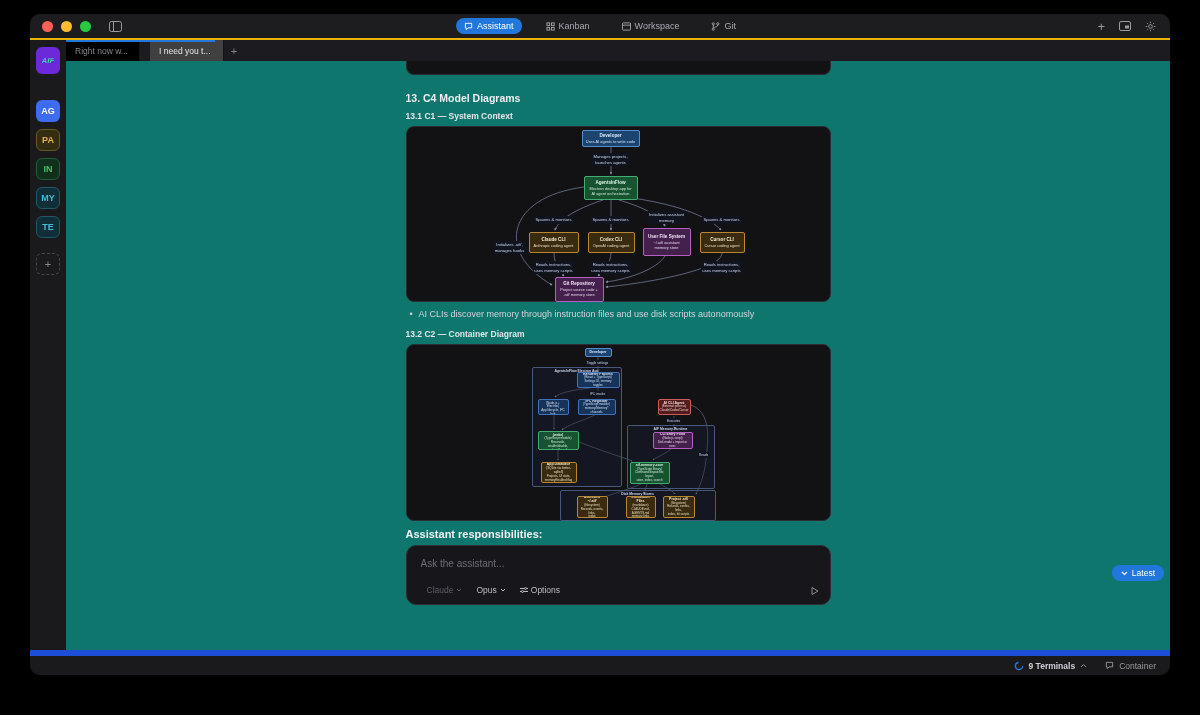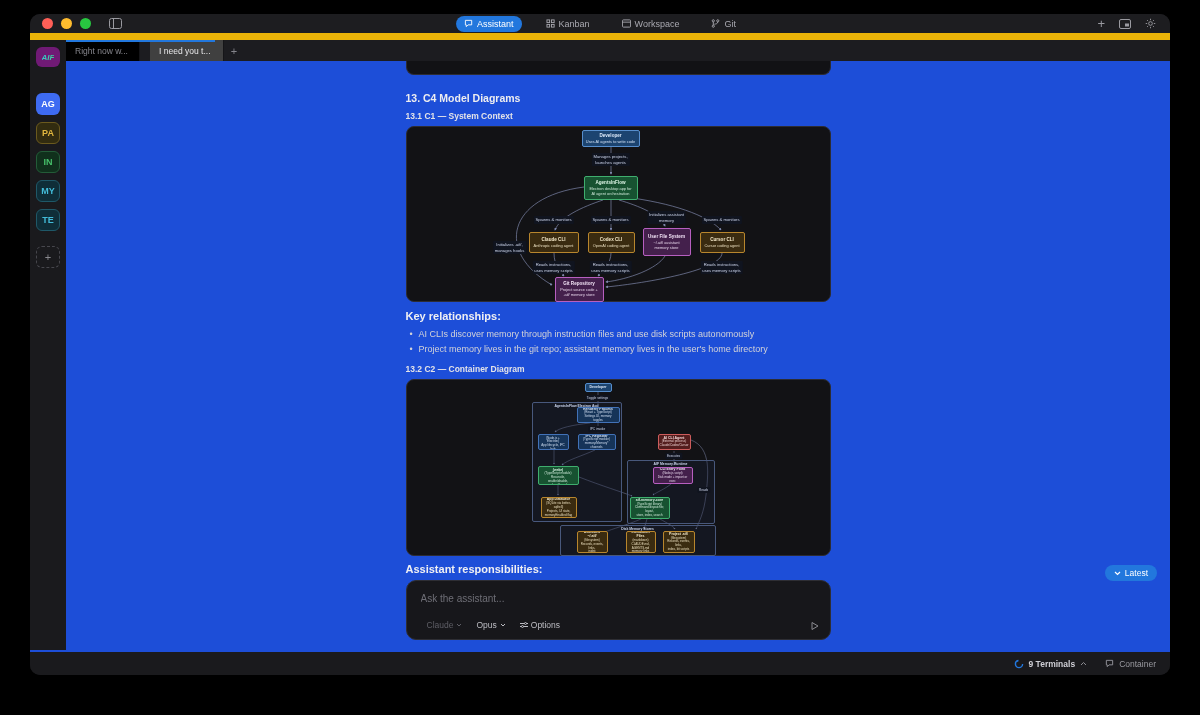--- a/index.html
+++ b/index.html
@@ -1,48 +1,48 @@
 <!DOCTYPE html>
 <html style="--accent: #2277dd; --traffic-red: #ff5f57; --traffic-yellow: #febc2e; --traffic-green: #28c840;"><head>
 <meta charset="utf-8">
 <style>
   * { margin:0; padding:0; box-sizing:border-box; }
   html,body { width:1200px; height:715px; background:#000; font-family:"Liberation Sans",sans-serif; overflow:hidden; }
   .stage { position:relative; width:1200px; height:715px; background:#000; }
   .window { position:absolute; left:30px; top:14px; width:1140px; height:661px; background:#19191c; border-radius:10px; overflow:hidden; display:flex; flex-direction:column; box-shadow:0 10px 40px rgba(0,0,0,.8); }
 
   
-  .titlebar { position:relative; height:26px; background:#1d1d20; flex:0 0 26px; display:flex; align-items:center; border-bottom:7px solid #eab308; }
+  .titlebar { position:relative; height:26px; background:#1d1d20; flex:0 0 26px; display:flex; align-items:center; border-bottom:2px solid #eab308; }
   .traffic { display:flex; gap:8px; margin-left:12px; }
   .tl { width:11px; height:11px; border-radius:50%; display:inline-block; }
   .tl.red{ background:var(--traffic-red,#ff5f57);} .tl.yellow{ background:var(--traffic-yellow,#febc2e);} .tl.green{ background:var(--traffic-green,#28c840);}
   .tb-icon { color:#9a9aa0; margin-left:18px; display:flex; align-items:center; cursor:default; }
   .nav { position:absolute; left:50%; top:0; height:100%; transform:translateX(-50%); display:flex; align-items:center; gap:16px; }
   .nav-item { display:flex; align-items:center; gap:4px; color:#a9a9b0; font-size:9px; padding:3px 8px; border-radius:9px; }
   .nav-item svg { flex:0 0 auto; }
   .nav-item.active { background:var(--accent,#2277dd); color:#fff; }
   .tb-right { position:absolute; right:14px; display:flex; align-items:center; gap:14px; color:#9a9aa0; }
   .tb-plus { font-size:13px; line-height:1; color:#9a9aa0; }
 
   
   .body-row { flex:1; display:flex; min-height:0; }
   .rail { width:36px; flex:0 0 36px; background:#1a1a1d; display:flex; flex-direction:column; align-items:center; padding-top:7px; }
-  .logo { width:24px; height:20px; border-radius:6px; background:#701a75; display:flex; align-items:center; justify-content:center; font-size:8px; font-weight:bold; font-style:italic; background-clip:padding-box; margin-bottom:26px; }
+  .logo { width:24px; height:27px; border-radius:6px; background:#6d28d9; display:flex; align-items:center; justify-content:center; font-size:8px; font-weight:bold; font-style:italic; background-clip:padding-box; margin-bottom:26px; }
   .logo span { background:linear-gradient(120deg,#35c6d9,#3fd98a); -webkit-background-clip:text; background-clip:text; color:transparent; }
   .avatar { width:24px; height:22px; border-radius:6px; display:flex; align-items:center; justify-content:center; font-size:9px; font-weight:bold; margin-bottom:7px; background:var(--bg,#222); color:var(--fg,#ccc); border:1px solid var(--bd,transparent); }
   .rail-plus { width:24px; height:22px; border-radius:6px; border:1px dashed #47474d; color:#8a8a90; font-size:11px; display:flex; align-items:center; justify-content:center; margin-top:8px; }
 
   .main-col { flex:1; display:flex; flex-direction:column; min-width:0; }
   .tabstrip { position:relative; height:21px; flex:0 0 21px; background:#1c1c20; display:flex; align-items:stretch; }
   .tabstrip::before { content:""; position:absolute; left:0; top:0; width:149px; height:2px; background:var(--accent,#2277dd); }
   .tab { width:74px; display:flex; align-items:center; padding:0 9px; font-size:8.5px; color:#85858c; background:#000000; border-right:1px solid #151518; white-space:nowrap; overflow:hidden; }
   .tab.active { background:#404040; color:#e8e8ea;margin-left:10px; }
   .tab-plus { width:20px; display:flex; align-items:center; justify-content:center; color:#85858c; font-size:11px; }
 
-  .doc-area { position:relative; flex:1; background:#1d4ed8; overflow:hidden; }
+  .doc-area { position:relative; flex:1; background:#0f766e; overflow:hidden; }
   .doc-col { position:relative; width:425px; margin:0 auto; }
 
   h2.sec { font-size:10.5px; font-weight:bold; color:#ededf0; margin-top:17px; }
   h3.sec { font-size:8.5px; font-weight:bold; color:#e3e3e8; margin-top:7px; }
   .key-head { font-size:11px; font-weight:bold; color:#f0f0f3; margin-top:8px; }
   .bullets { margin-top:5px; }
   .bullet { position:relative; font-size:9px; color:#d2d2d8; line-height:15px; padding-left:13px; white-space:nowrap; }
   .bullet::before { content:"•"; position:absolute; left:4px; color:#d2d2d8; }
 
   .panel { position:relative; border:1px solid #2c2c33; border-radius:8px; background:#121215; }
@@ -72,24 +72,24 @@
   
   .resp-head { font-size:11px; font-weight:bold; color:#f0f0f3; margin-top:7px; }
   .composer { margin-top:5px; height:60px; border:1px solid #2e2e34; border-radius:10px; background:#17171b; position:relative;padding-left:16px; }
   .composer input { position:absolute; left:14px; top:12px; width:370px; background:transparent; border:none; outline:none; color:#d8d8dc; font-size:10px; font-family:"Liberation Sans",sans-serif; }
   .composer input::placeholder { color:#6e6e76; }
   .composer-controls { position:absolute; left:20px; bottom:9px; display:flex; align-items:center; gap:14px; }
   .ctrl { display:flex; align-items:center; gap:3px; font-size:8.5px; color:#bcbcc2; }
   .ctrl.dim { color:#5e5e66; }
   .send { position:absolute; right:10px; bottom:8px; color:#8a8a90; }
 
-  .latest-pill { position:absolute; right:13px; top:504px; height:16px; padding:0 9px; border-radius:8px; background:var(--accent,#2277dd); color:#fff; font-size:8.5px; display:flex; align-items:center; gap:4px; }
+  .latest-pill { position:absolute; right:6px; top:504px; height:16px; padding:0 9px; border-radius:8px; background:var(--accent,#2277dd); color:#fff; font-size:8.5px; display:flex; align-items:center; gap:4px; }
 
   
-  .statusbar { height:25px; flex:0 0 25px; background:#1a1a1d; border-top:2px solid #1d4ed8; display:flex; align-items:center; justify-content:flex-end; padding-right:14px; gap:18px; }
+  .statusbar { height:25px; flex:0 0 25px; background:#1a1a1d; border-top:6px solid #1d4ed8; display:flex; align-items:center; justify-content:flex-end; padding-right:14px; gap:18px; }
   .sb-item { display:flex; align-items:center; gap:5px; font-size:8.5px; color:#9a9aa0; }
   .sb-item.terms { color:#cfcfd5; font-weight:bold; }
   svg { display:block; }
 </style>
 </head>
 <body>
 
 <div class="stage">
   <div class="window">
 
@@ -277,24 +277,22 @@
                 <div class="dlabel" style="left: 103px; top: 114px;"><span>Initializes .aif/,
 manages hooks</span></div>
                 <div class="dlabel" style="left: 147px; top: 134px;"><span>Reads instructions,
 uses memory scripts</span></div>
                 <div class="dlabel" style="left: 204px; top: 134px;"><span>Reads instructions,
 uses memory scripts</span></div>
                 <div class="dlabel" style="left: 315px; top: 134px;"><span>Reads instructions,
 uses memory scripts</span></div>
             </div>
 
-            <div class="key-head">Key relationships:</div>
             <div class="bullets">
                 <div class="bullet"><span>AI CLIs discover memory through instruction files and use disk scripts autonomously</span></div>
-                <div class="bullet"><span>Project memory lives in the git repo; assistant memory lives in the user's home directory</span></div>
             </div>
 
             <h3 class="sec">13.2 C2 — Container Diagram</h3>
 
             <div class="panel c2">
               <svg class="edges" width="425" height="177" viewBox="0 0 425 177">
                 <defs>
                     <marker id="ar2" markerWidth="4" markerHeight="4" refX="3" refY="2" orient="auto">
                       <path d="M0,0 L4,2 L0,4 z" fill="#7e87ab"></path>
                     </marker>

